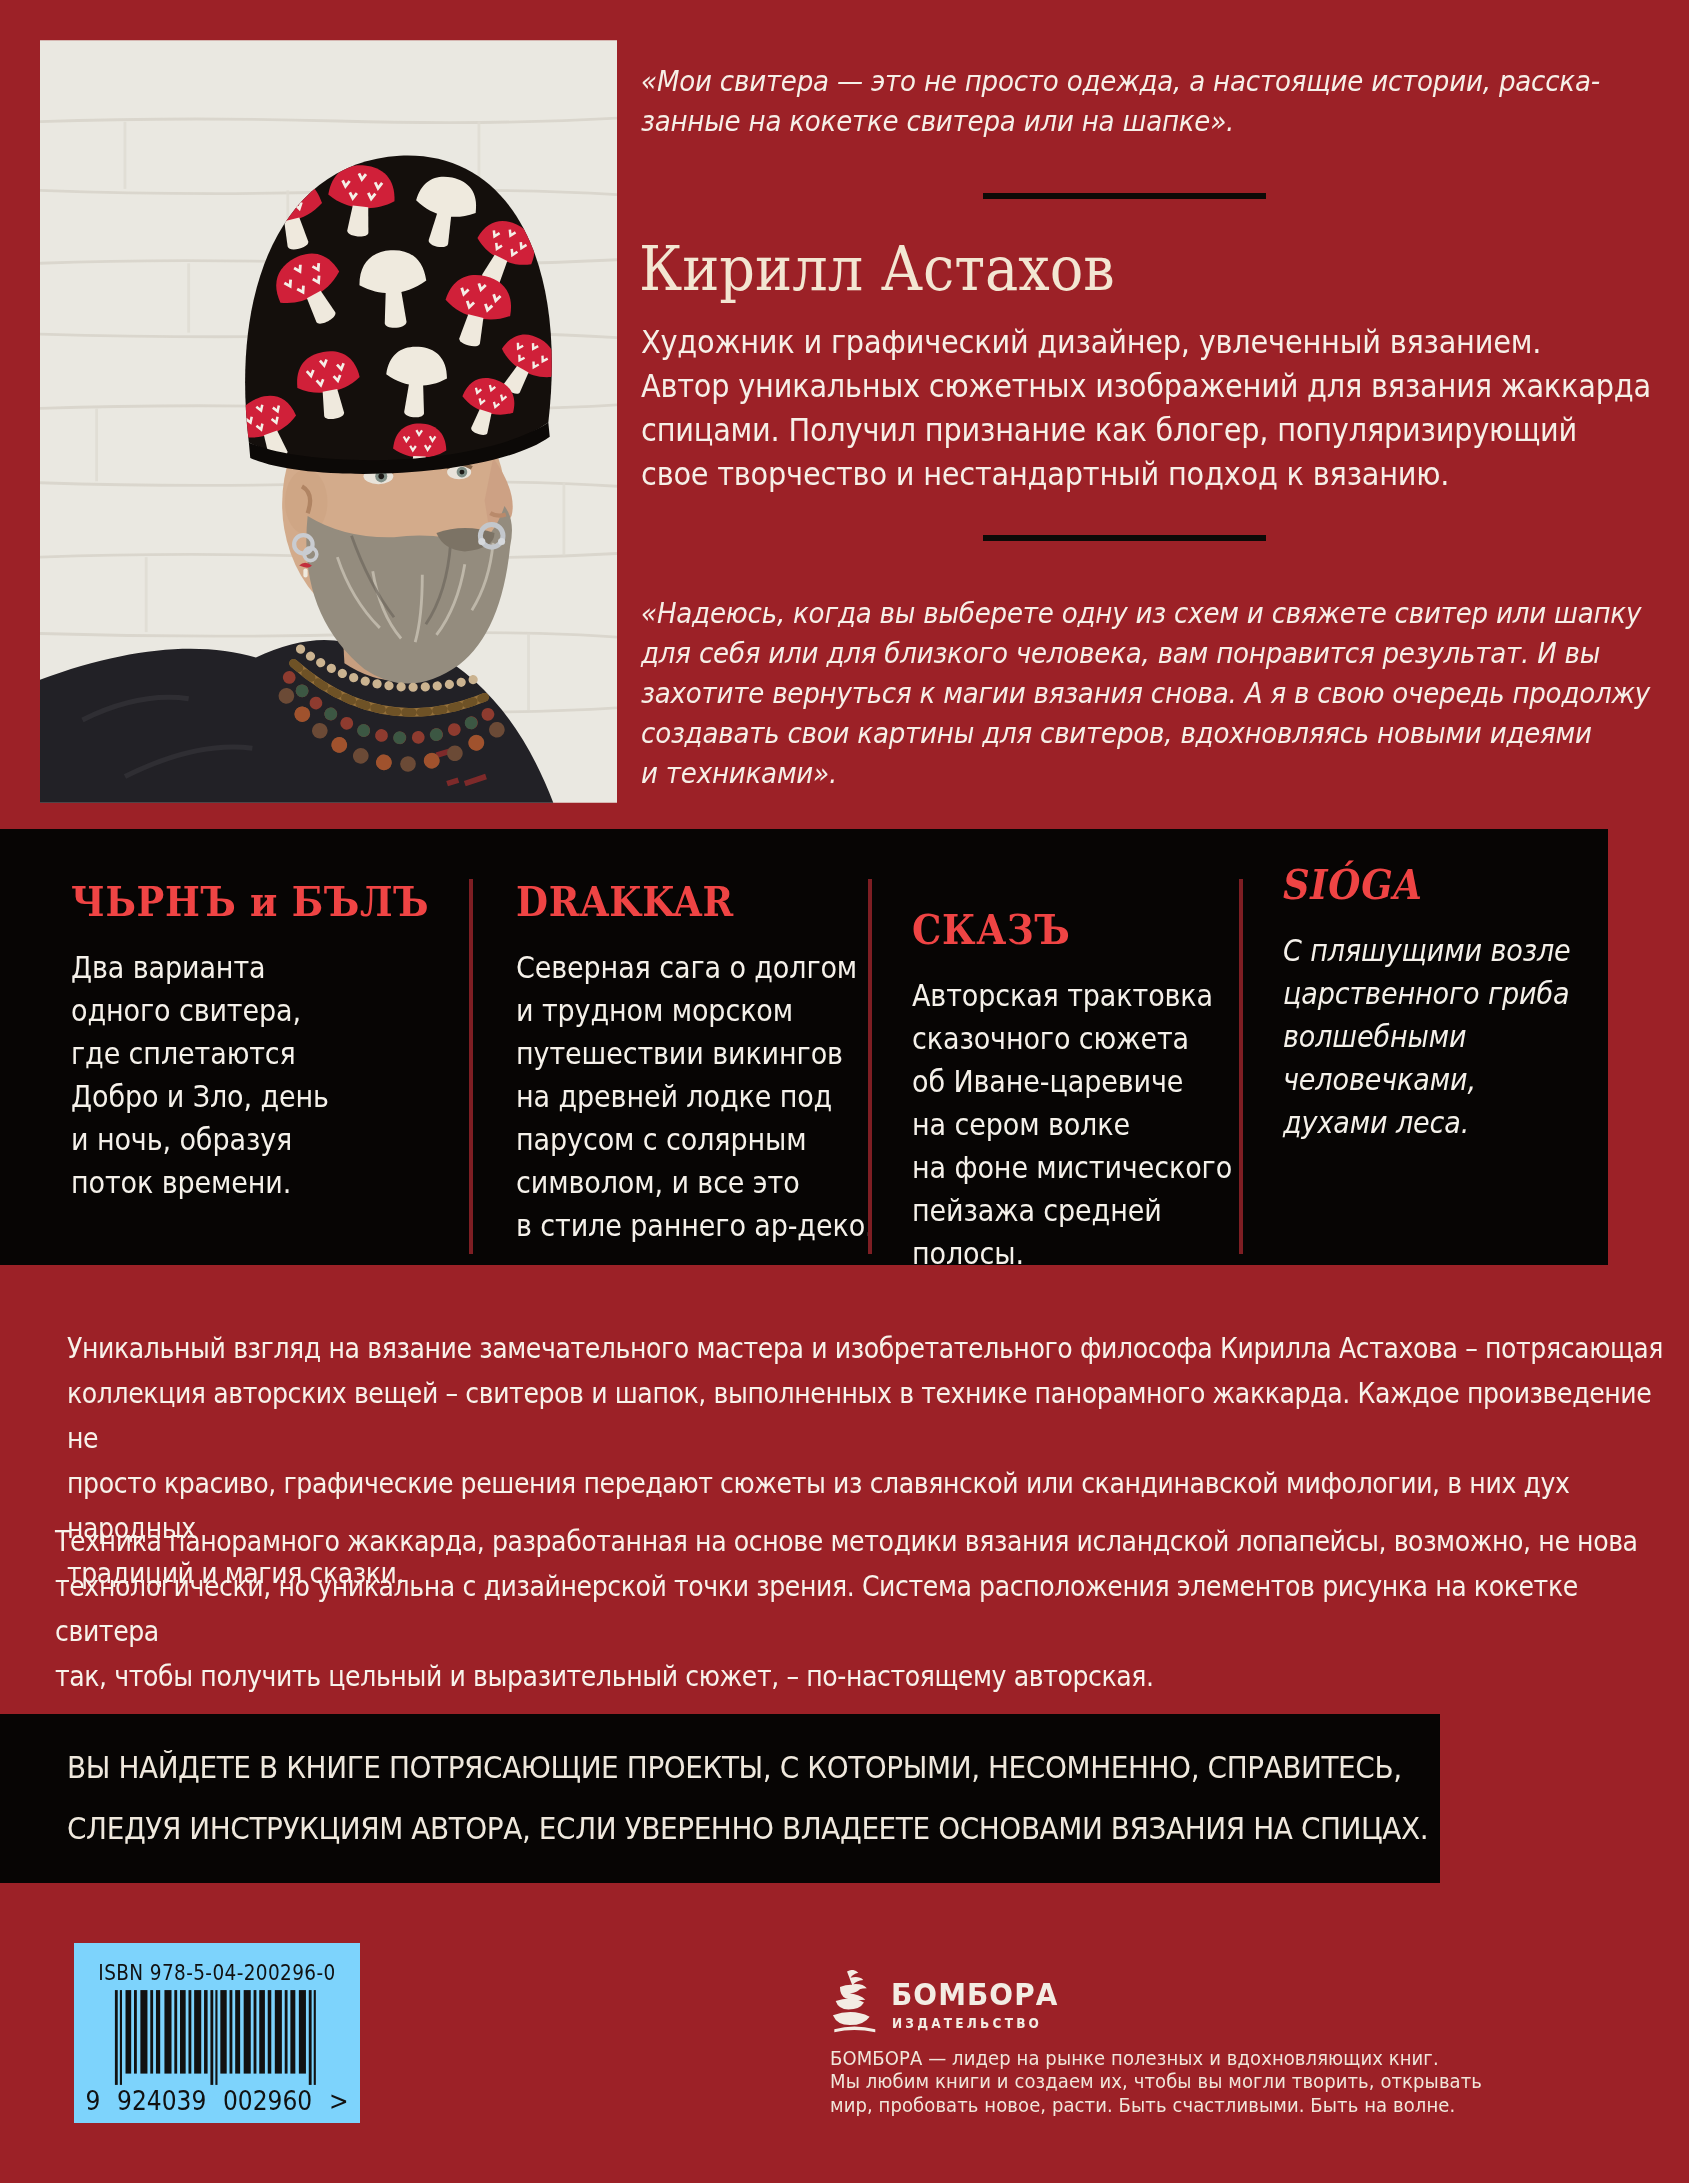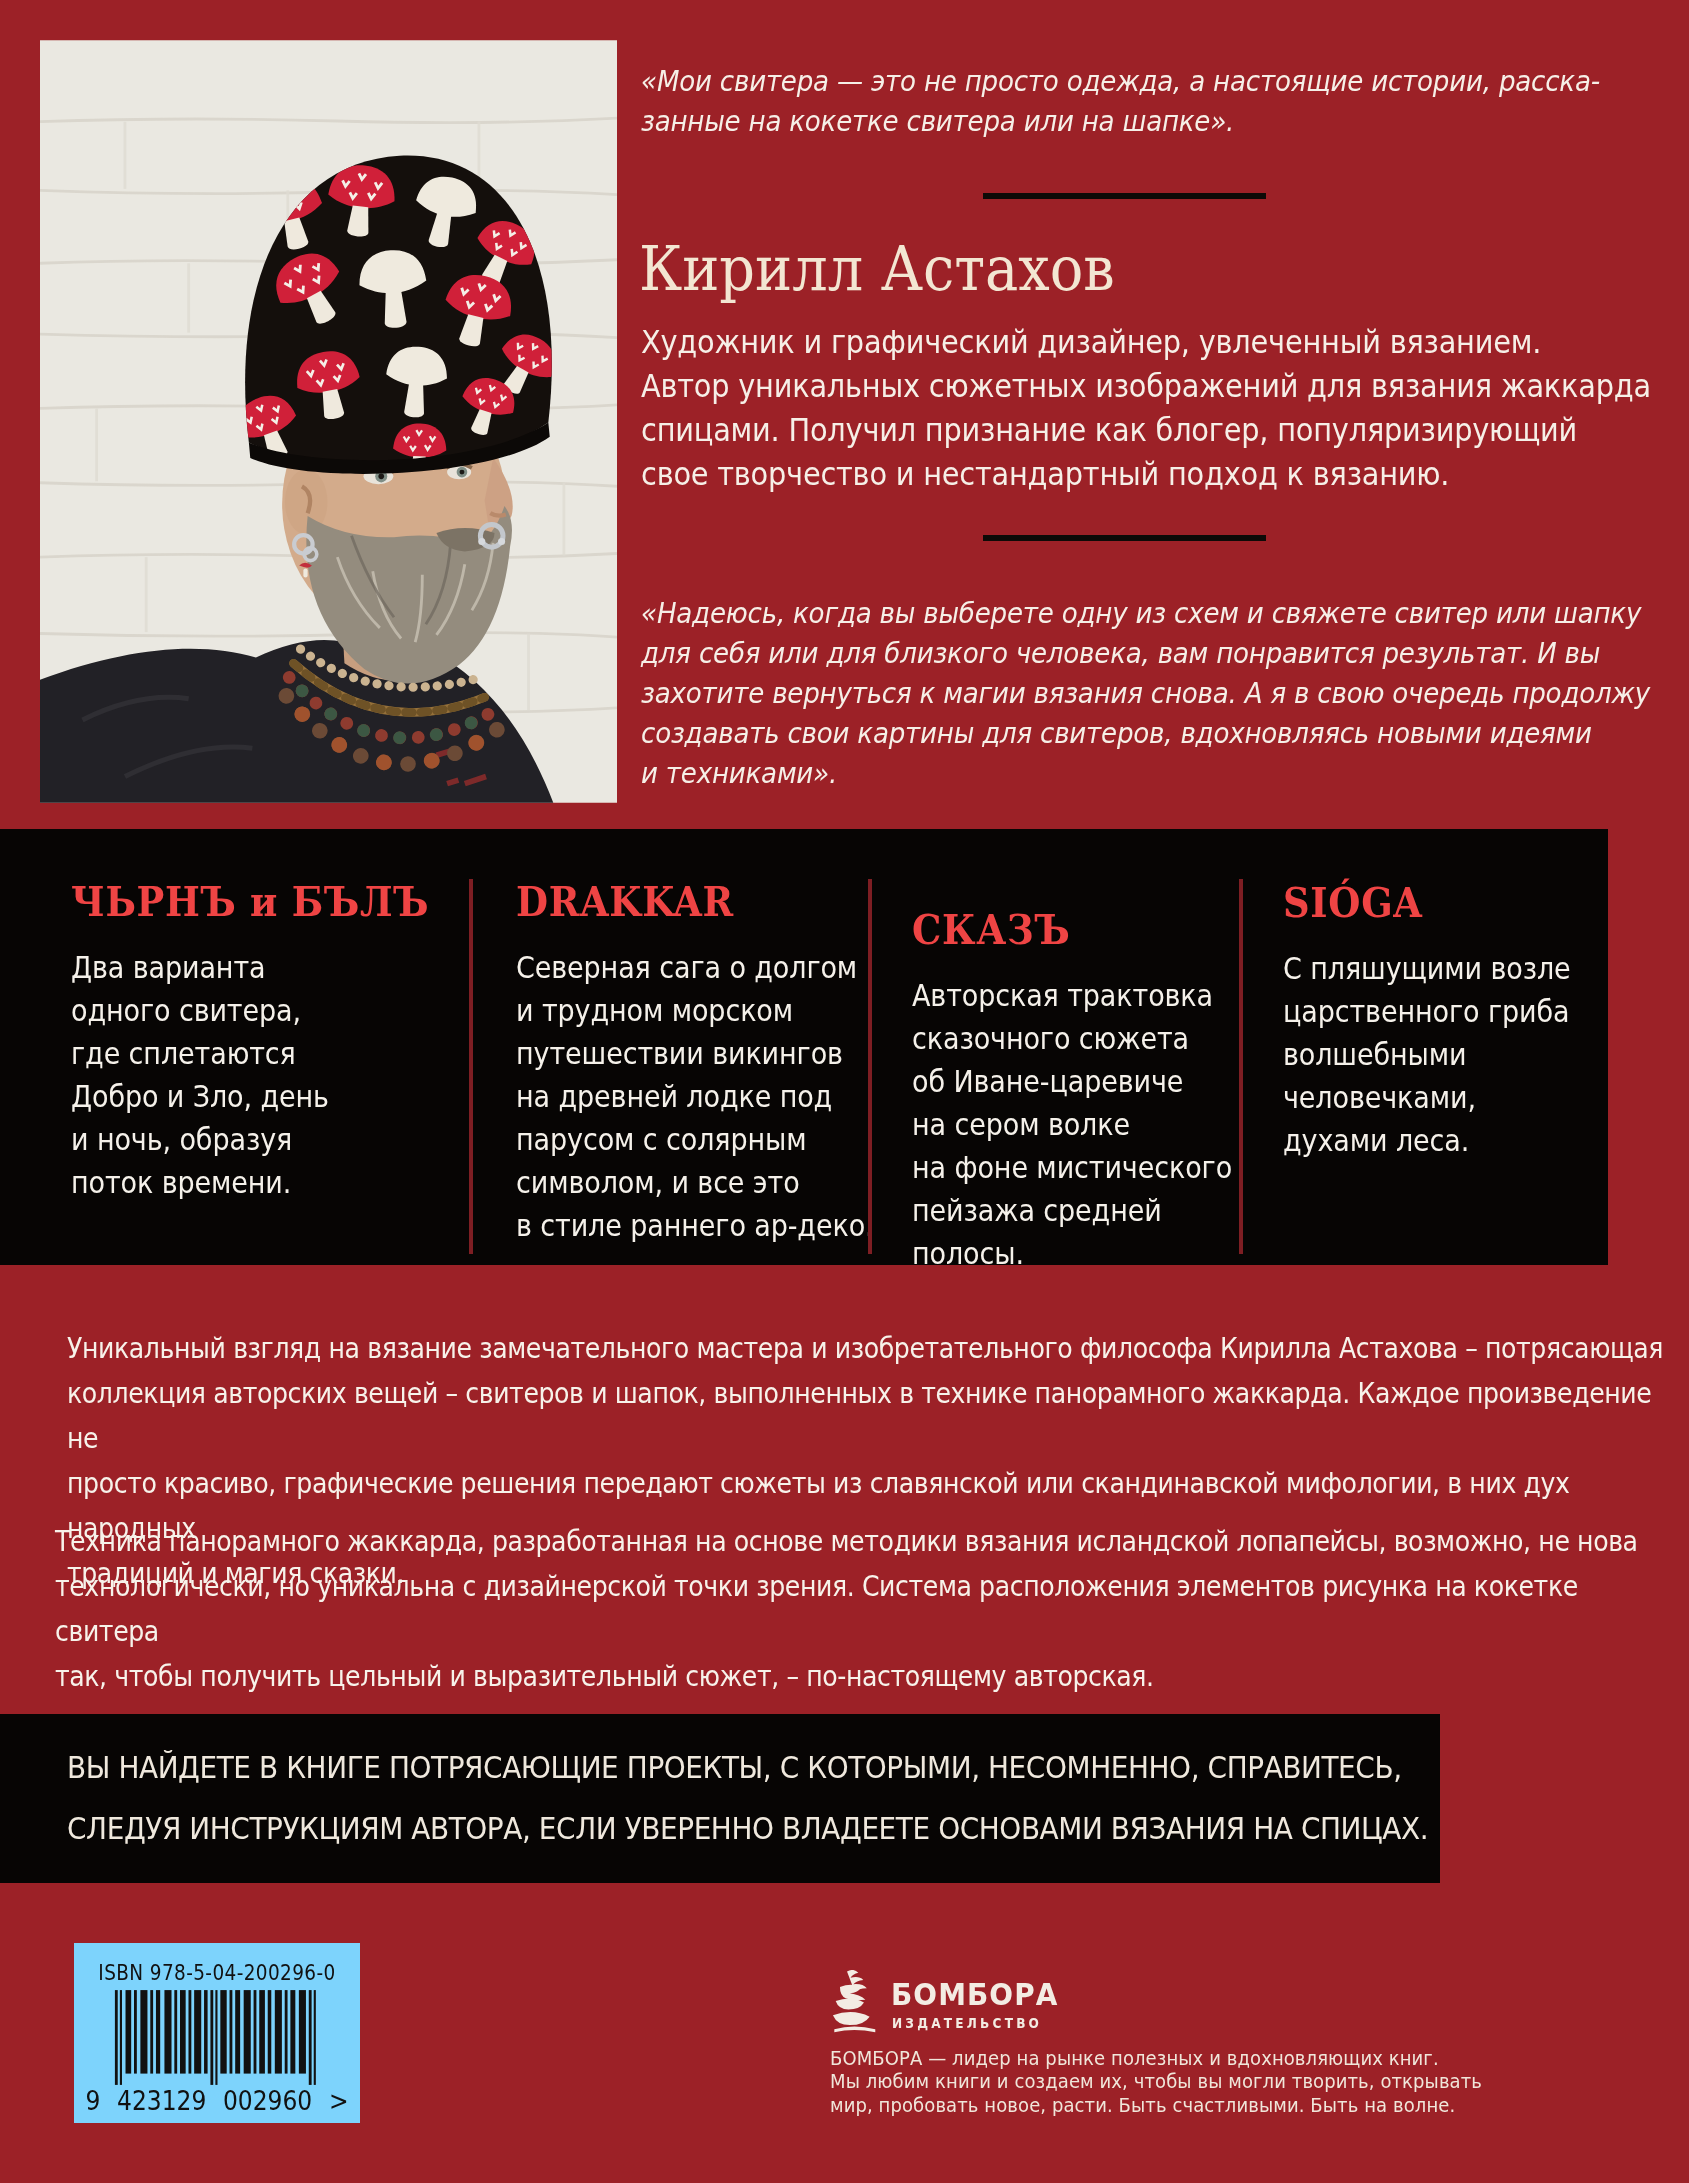--- a/index.html
+++ b/index.html
@@ -248,21 +248,21 @@
     <h2 class="proj-title">СКАЗЪ</h2>
     <div class="proj-text ml">Авторская трактовка
 сказочного сюжета
 об Иване-царевиче
 на сером волке
 на фоне мистического
 пейзажа средней
 полосы.</div>
   </div>
   <div class="abs vdivider" style="left:1239px;top:50px;height:375px;"></div>
-  <div class="abs" style="left:1283px;top:52px;width:305px;">
+  <div class="abs" style="left:1283px;top:34px;width:305px;font-style:italic;">
     <h2 class="proj-title">SIÓGA</h2>
     <div class="proj-text ml">С пляшущими возле
 царственного гриба
 волшебными
 человечками,
 духами леса.</div>
   </div>
 </div>
 
 <div class="abs para ml" style="left:67px;top:1326px;width:1608px;">Уникальный взгляд на вязание замечательного мастера и изобретательного философа Кирилла Астахова – потрясающая
@@ -307,21 +307,21 @@
         <rect x="240" y="0" width="10" height="118"></rect>
       <rect x="254" y="0" width="4" height="118"></rect>
         <rect x="262" y="0" width="7" height="118"></rect>
       <rect x="274" y="0" width="10" height="118"></rect>
         <rect x="288" y="0" width="4" height="134"></rect>
       <rect x="295" y="0" width="3" height="134"></rect>
     </g>
   </svg>
   <div class="bar-digits">
     <span>9</span>
-    <span>423129</span>
+    <span>924039</span>
     <span>002960</span>
     <span>&gt;</span>
   </div>
 </div>
 
 <div class="abs" style="left:830px;top:1966px;width:850px;">
   <svg class="abs" style="left:0;top:4.2px;" width="51" height="65" viewBox="0 0 72 92">
     <g fill="#f3ece3">
       <path d="M24,2 q10,-5 16,2 q-8,2 -11,7 q12,-3 18,3 q-10,1 -14,6 q14,-1 19,6 q-12,0 -17,5 Z"></path>
       <path d="M14,24 q16,-6 30,0 q-4,8 -16,9 q14,2 22,9 q-18,2 -28,-2 q-8,-4 -8,-16 Z"></path>

